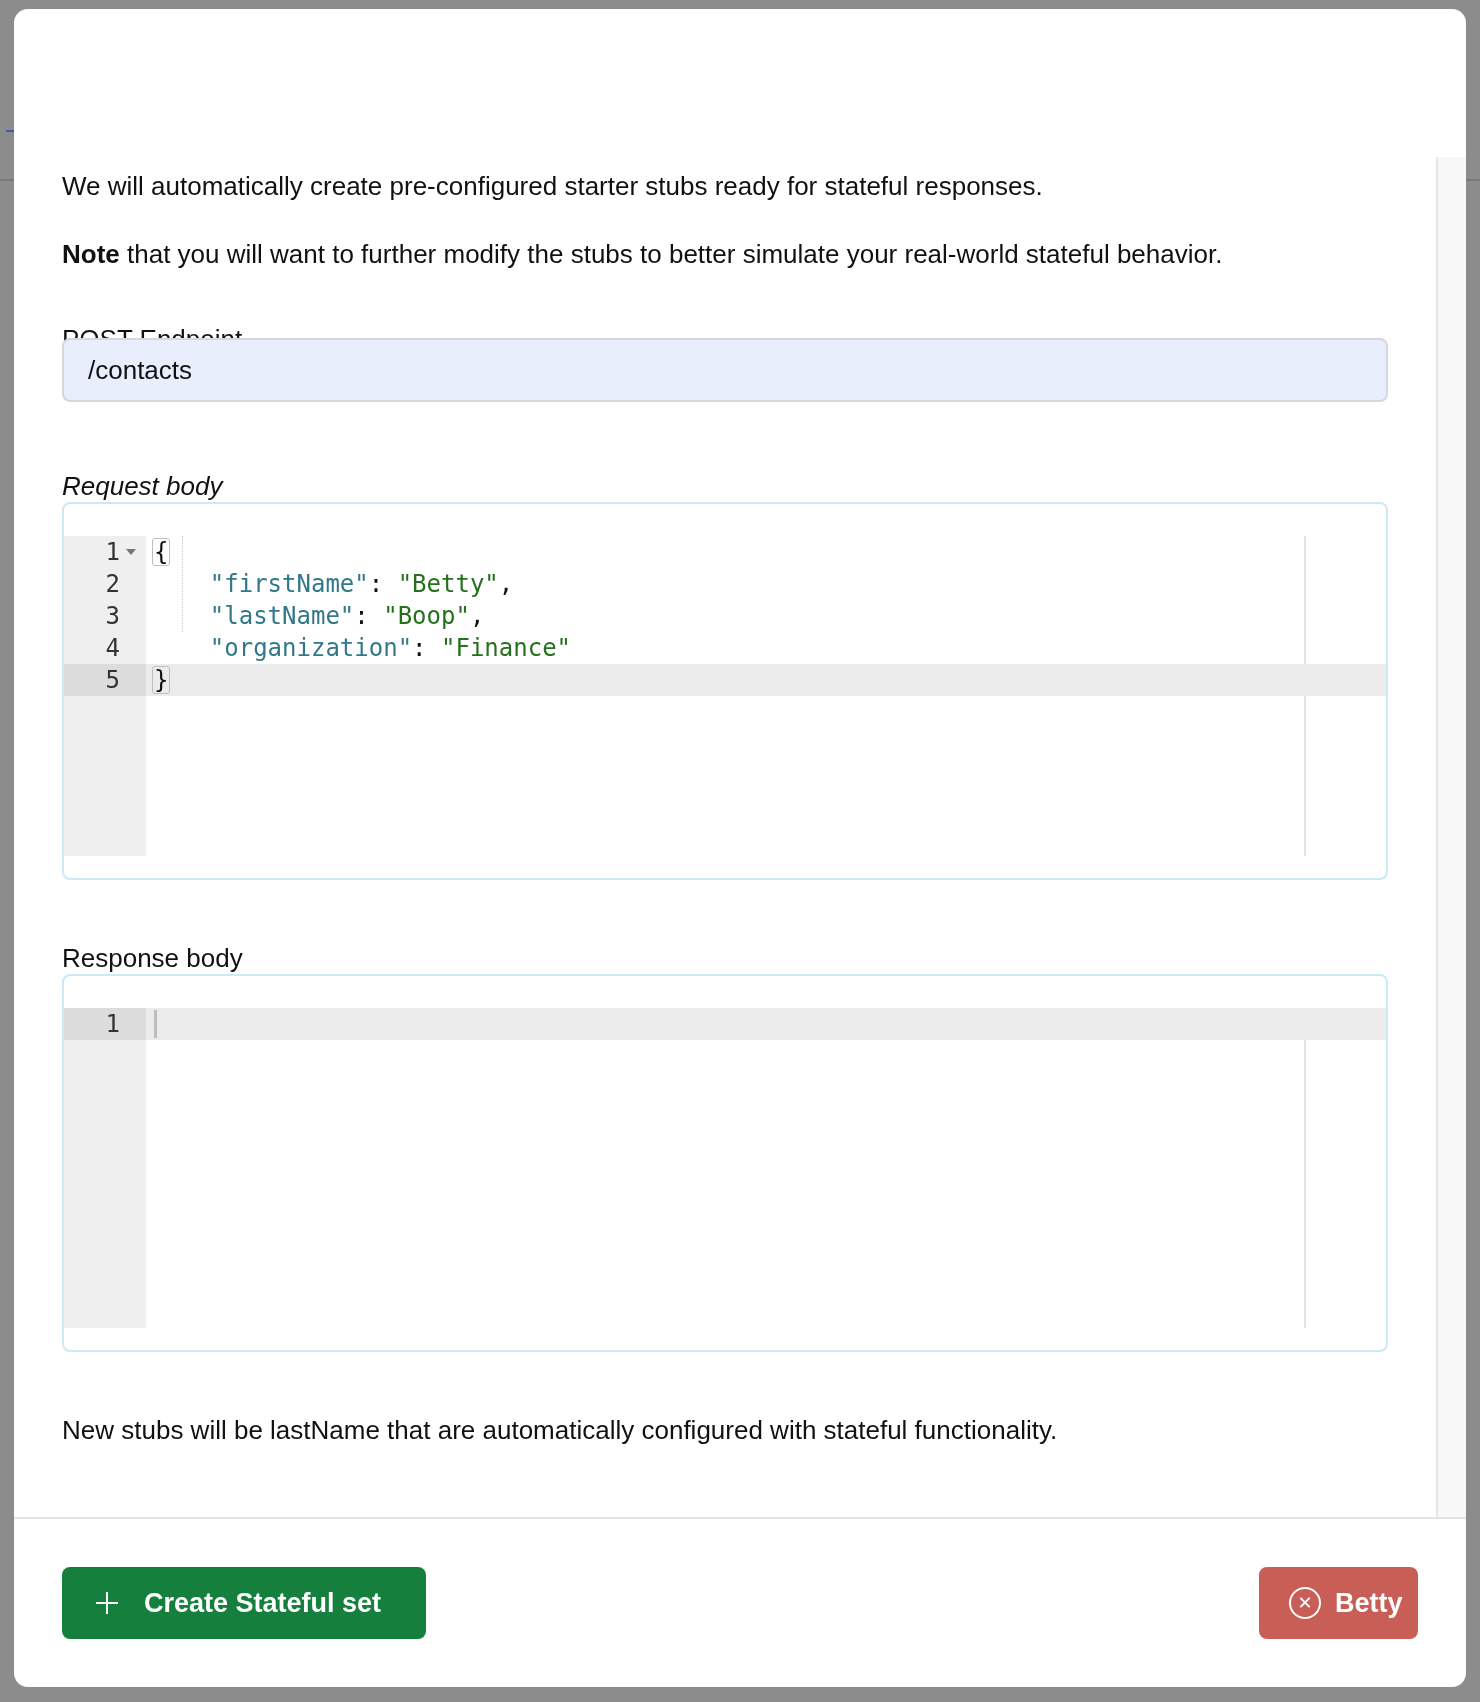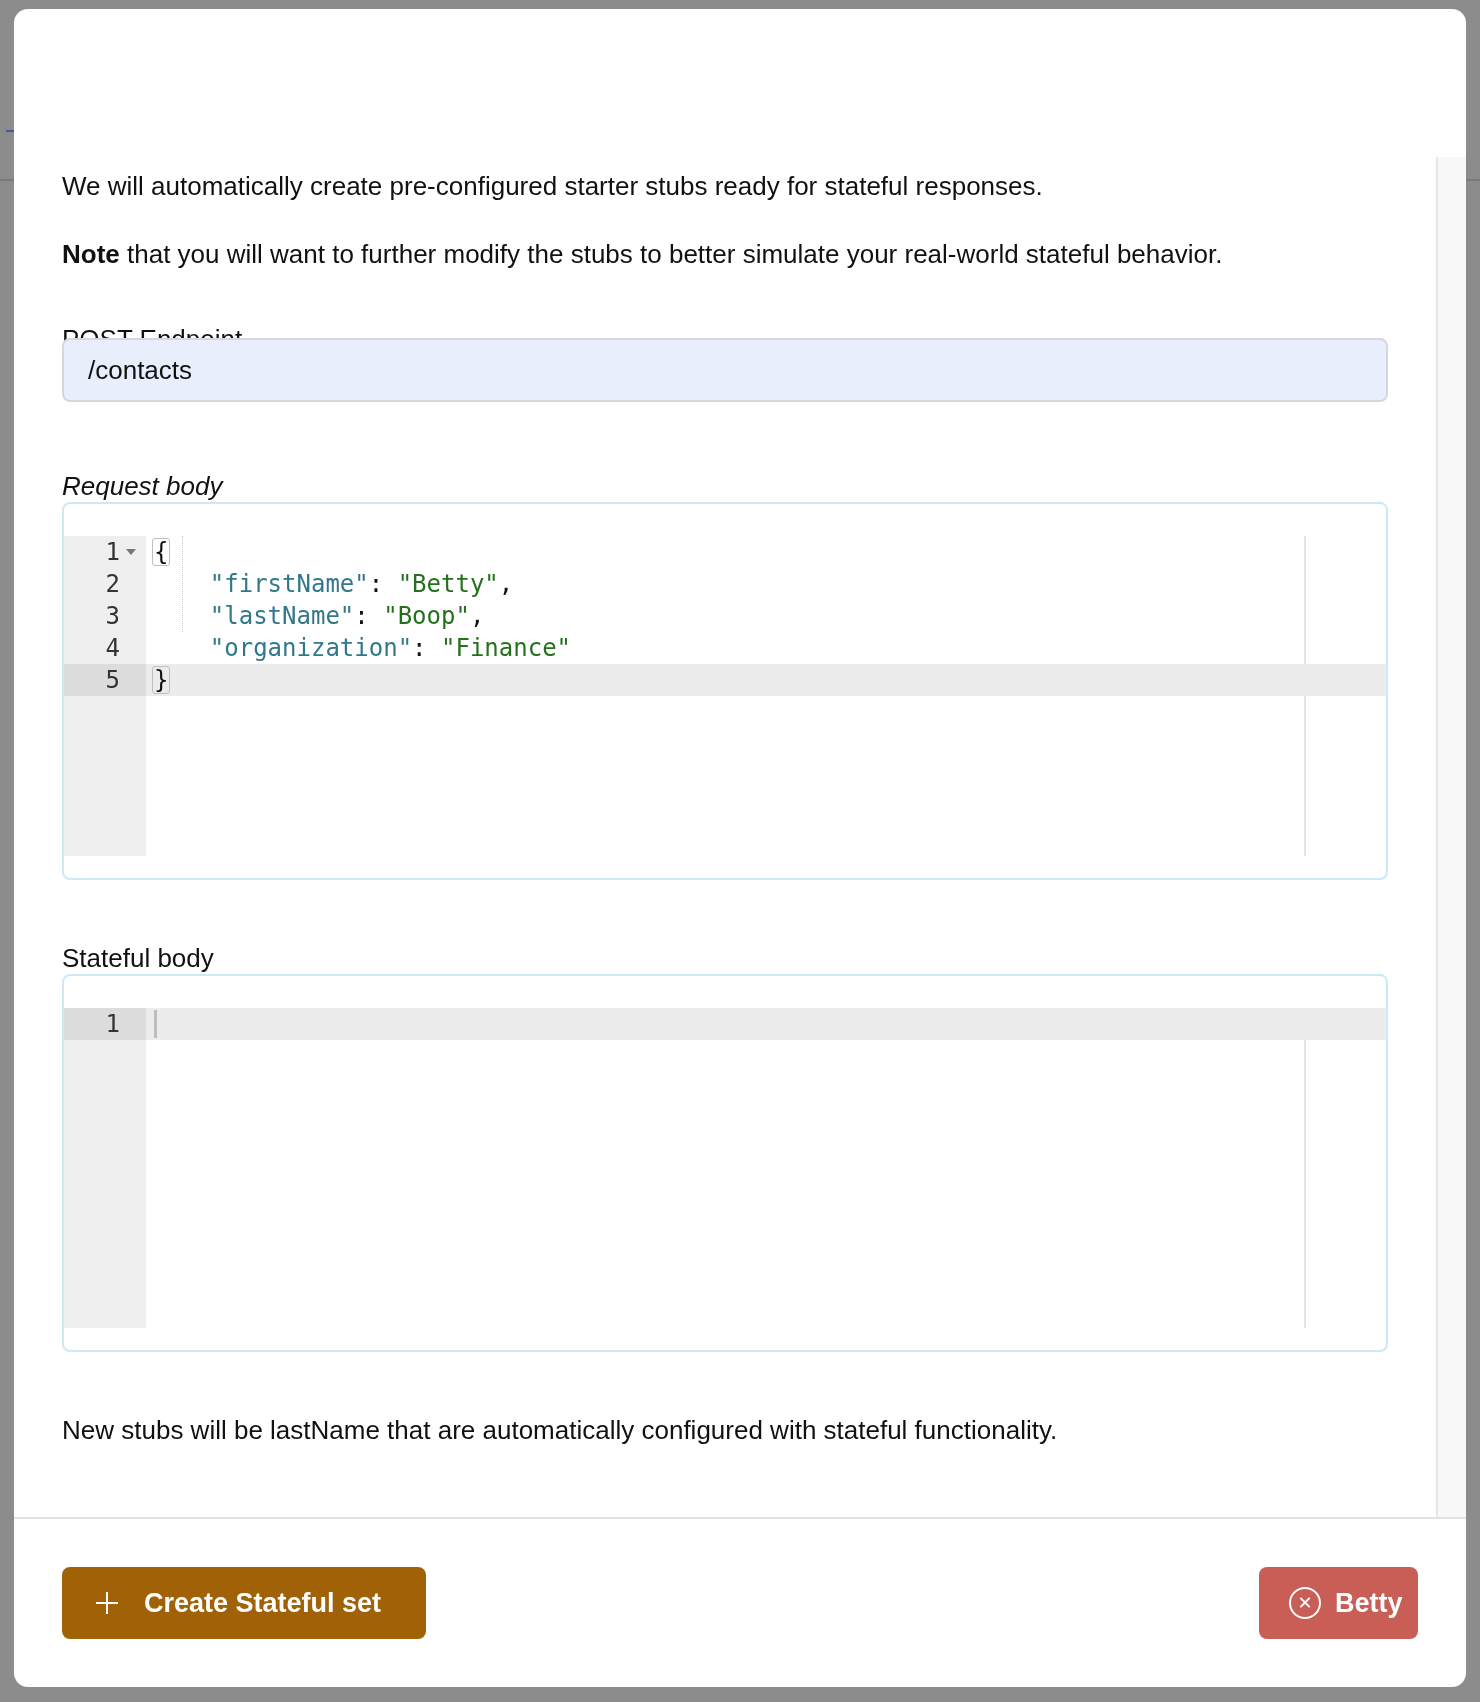--- a/index.html
+++ b/index.html
@@ -94,21 +94,21 @@
   }
   .footer-text { position: absolute; left: 0; top: 1258px; font-size: 26px; color: #111; }
   .divider {
     position: absolute; left: 0; top: 1508px; width: 1452px; height: 2px; background: #e2e2e8;
   }
   .btn {
     position: absolute; top: 1558px; height: 72px; border-radius: 8px; border: none;
     color: #fff; font-family: "Liberation Sans", sans-serif; font-weight: 700; font-size: 27px;
     display: flex; align-items: center; cursor: pointer;
   }
-  .btn-create { left: 48px; width: 364px; background: #a16207; padding-left: 34px; }
+  .btn-create { left: 48px; width: 364px; background: #15803d; padding-left: 34px; }
   .btn-exit { left: 1245px; width: 159px; background: #c95e57; padding-left: 30px; }
   .plus-icon { position: relative; width: 22px; height: 22px; margin-right: 26px; }
   .plus-icon::before, .plus-icon::after {
     content: ""; position: absolute; background: #fff;
   }
   .plus-icon::before { left: 10px; top: 0; width: 2px; height: 22px; }
   .plus-icon::after { left: 0; top: 10px; width: 22px; height: 2px; }
   .xcircle-icon {
     width: 32px; height: 32px; border: 2px solid #fff; border-radius: 50%;
     display: flex; align-items: center; justify-content: center; margin-right: 14px;
@@ -156,21 +156,21 @@
           <span class="ln">4</span>
           <span class="code">    <span class="key">"organization"</span><span class="punct">: </span><span class="str">"Finance"</span><span class="punct"></span></span>
         </div>
         <div class="line active">
           <span class="ln">5</span>
           <span class="code"><span class="brace punct">}</span></span>
         </div>
       </div>
     </div>
 
-    <label class="field-label lbl-response">Stateful body</label>
+    <label class="field-label lbl-response">Response body</label>
     <div class="editor resp">
       <div class="gutter"></div>
       <div class="print-margin"></div>
       <div class="code-lines">
         <div class="line active">
           <span class="ln">1</span>
           <span class="cursor"></span>
           <span class="code"></span>
         </div>
       </div>

